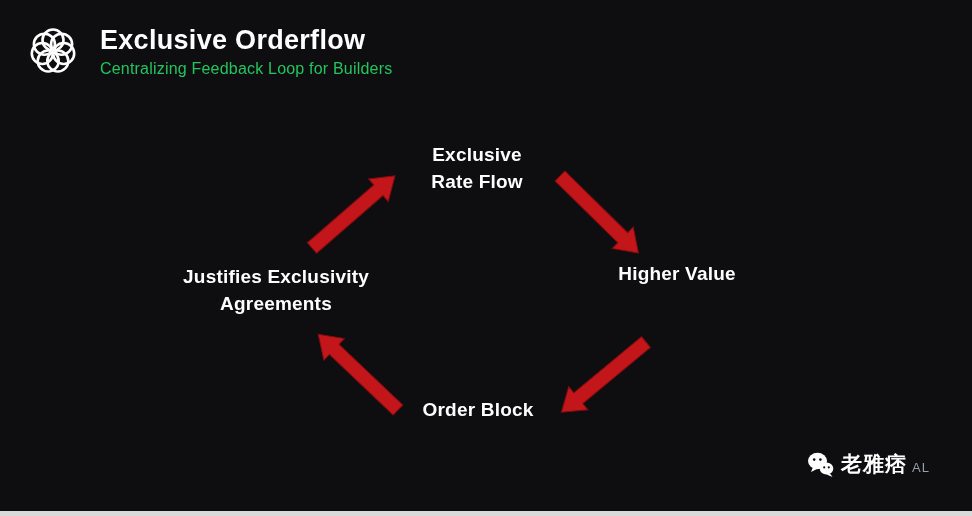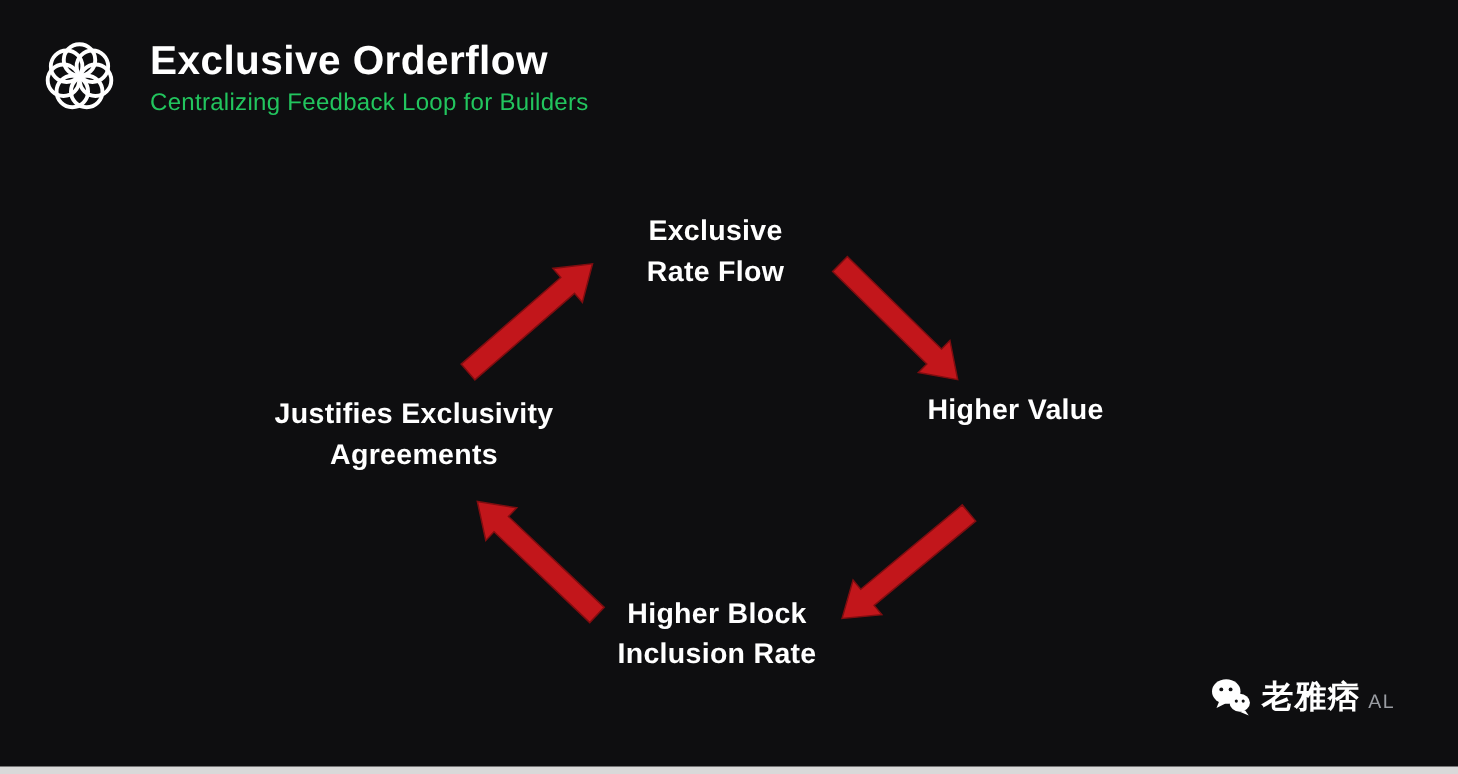--- a/index.html
+++ b/index.html
@@ -85,22 +85,21 @@
   </svg>
 
   <div class="node node-top">
     <span>Exclusive</span>
     <span>Rate Flow</span>
   </div>
   <div class="node node-right">
     <span>Higher Value</span>
   </div>
   <div class="node node-bottom">
-    <span>Higher Block</span>
-    <span>Inclusion Rate</span>
+    <span>Order Block</span>
   </div>
   <div class="node node-left">
     <span>Justifies Exclusivity</span>
     <span>Agreements</span>
   </div>
 
   <div class="watermark">
     <svg class="wicon" viewBox="0 0 27 27" aria-hidden="true">
       <ellipse cx="10.5" cy="10" rx="9.5" ry="8.2" fill="#ffffff"></ellipse>
       <polygon points="6,16 4,21 10,18" fill="#ffffff"></polygon>

